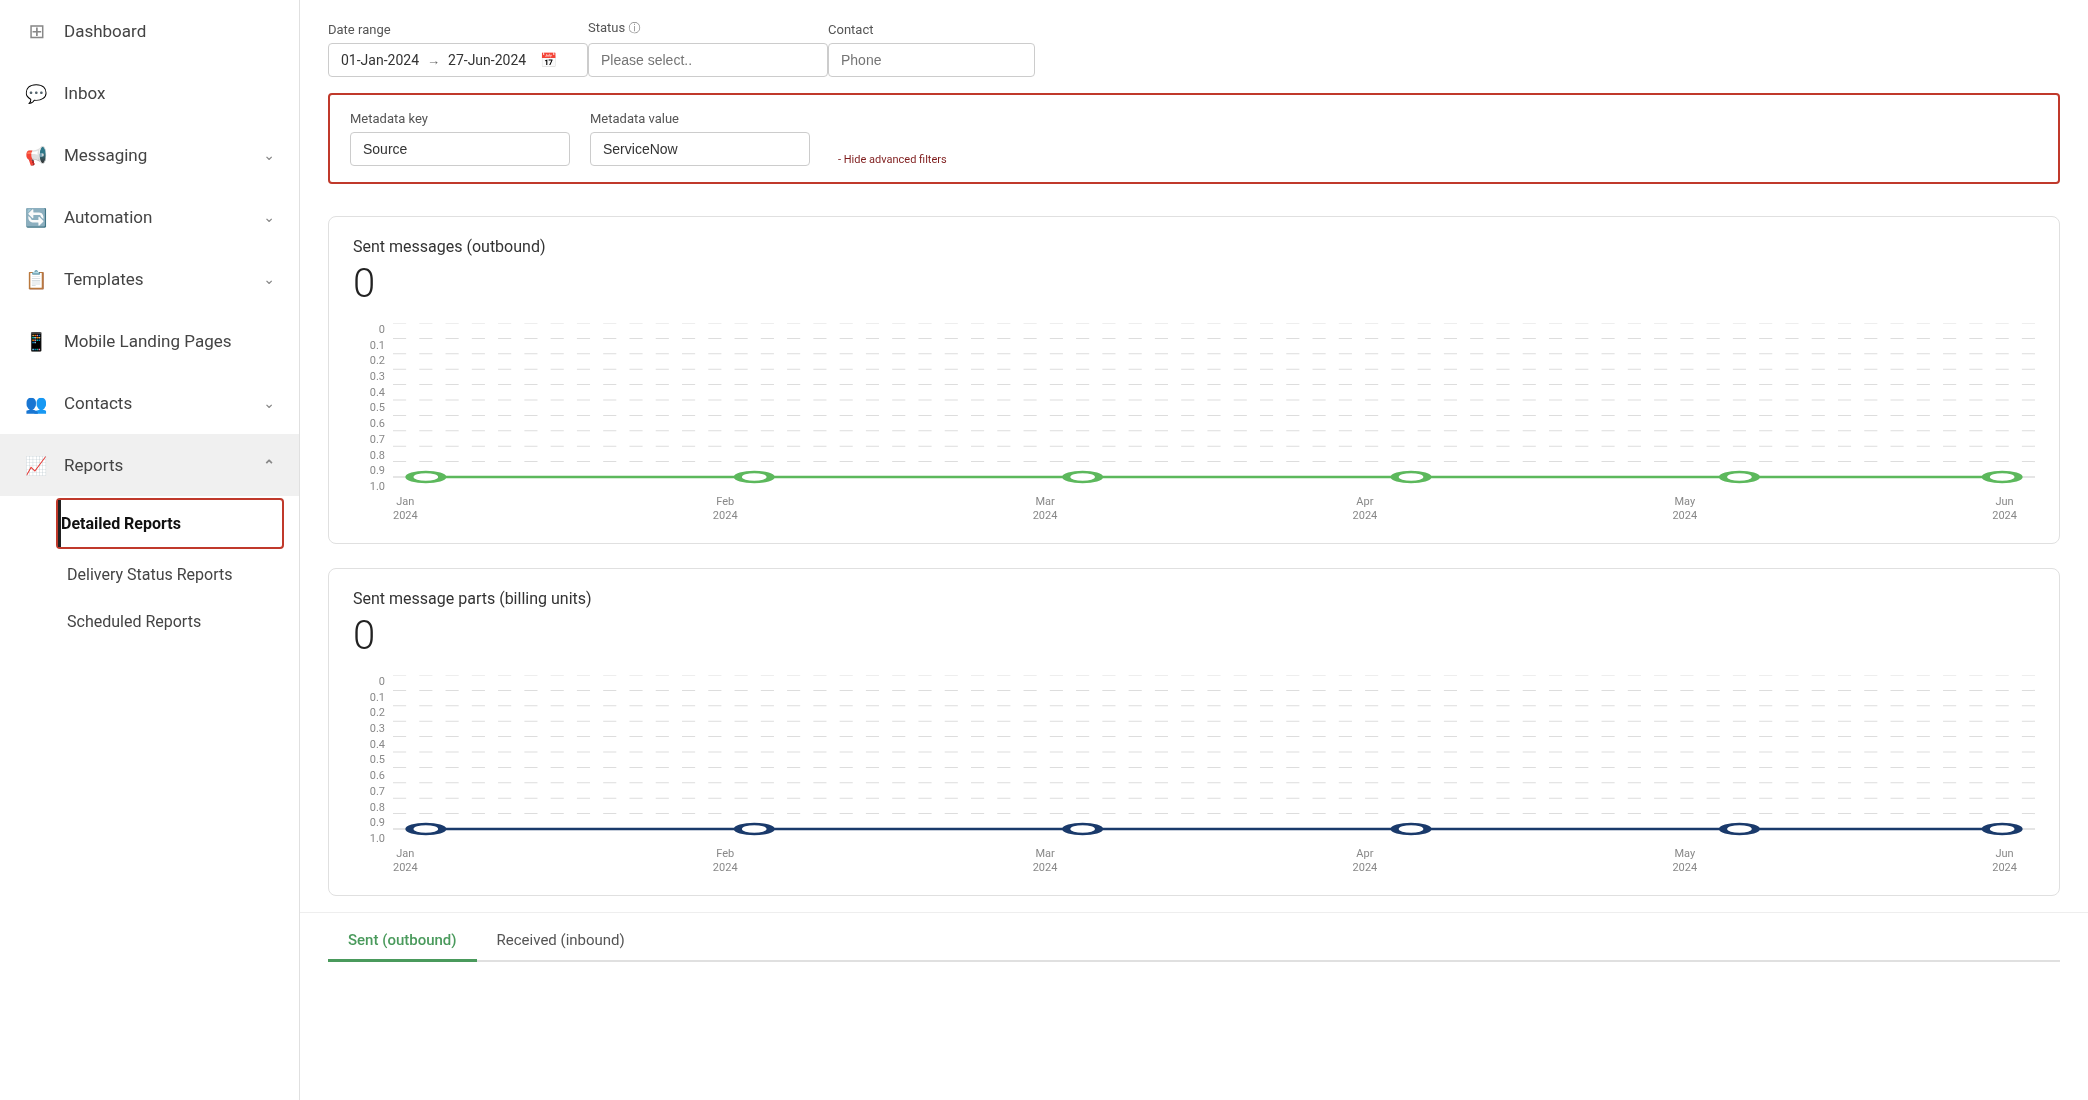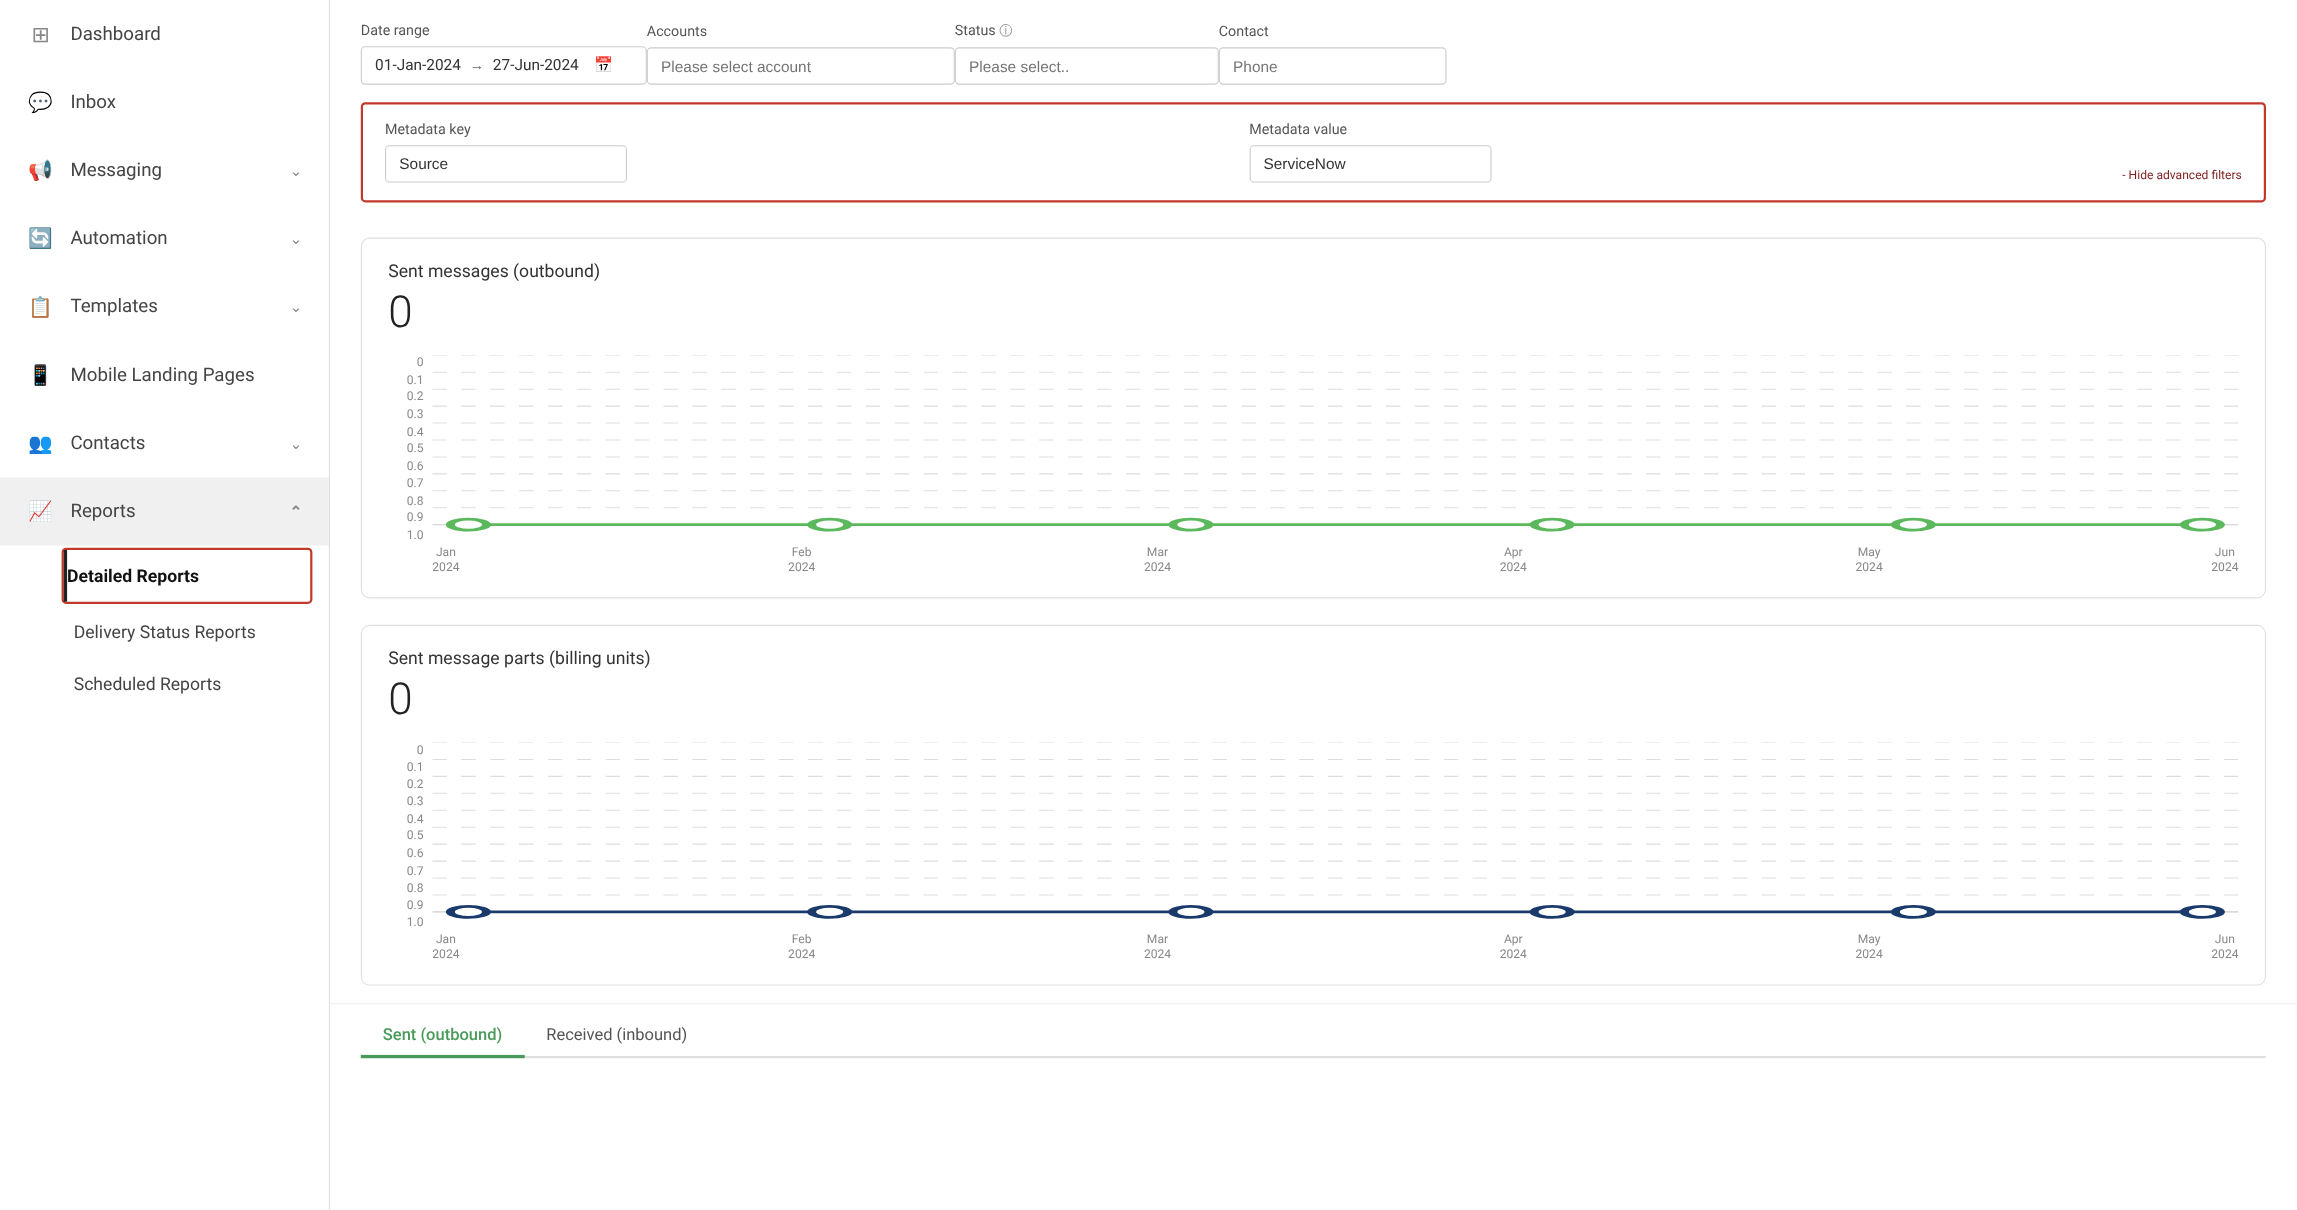--- a/index.html
+++ b/index.html
@@ -106,21 +106,20 @@
     
     .advanced-filters-container {
       margin: 16px 28px;
       border: 2px solid #c0392b;
       border-radius: 4px;
       padding: 16px 20px;
       display: flex;
       align-items: flex-end;
       gap: 20px;
       position: relative;
-      justify-content: space-between;
     }
     .hide-filters-link {
       color: #7f1d1d;
       font-size: 11px;
       cursor: pointer;
       white-space: nowrap;
       margin-left: 8px;
       text-decoration: none;
     }
 
@@ -179,21 +178,21 @@
       right: 0;
       top: 0;
       bottom: 30px;
     }
     .chart-svg-container svg { width: 100%; height: 100%; }
 
     
     .x-axis {
       position: absolute;
       left: 40px;
-      right: 0;
+      right: 18px;
       bottom: 0;
       height: 28px;
       display: flex;
       justify-content: space-between;
     }
     .x-label {
       font-size: 11px;
       color: #888;
       text-align: center;
       line-height: 1.3;
@@ -314,24 +313,20 @@
       <div class="filter-group">
         <label class="filter-label">Date range</label>
         <div class="date-range-input">
           <span>01-Jan-2024</span>
           <span class="date-arrow">→</span>
           <span>27-Jun-2024</span>
           <span class="date-icon">📅</span>
         </div>
       </div>
 
-      <div class="filter-group">
-        <label class="filter-label">Accounts</label>
-        <input class="filter-input accounts-input" type="text" placeholder="Please select account" style="">
-      </div>
 
       <div class="filter-group">
         <label class="filter-label">
           <span>Status</span> <span style="color:#888; font-size:12px;">ⓘ</span>
         </label>
         <input class="filter-input status-input" type="text" placeholder="Please select.." style="">
       </div>
 
       <div class="filter-group">
         <label class="filter-label">Contact</label>

